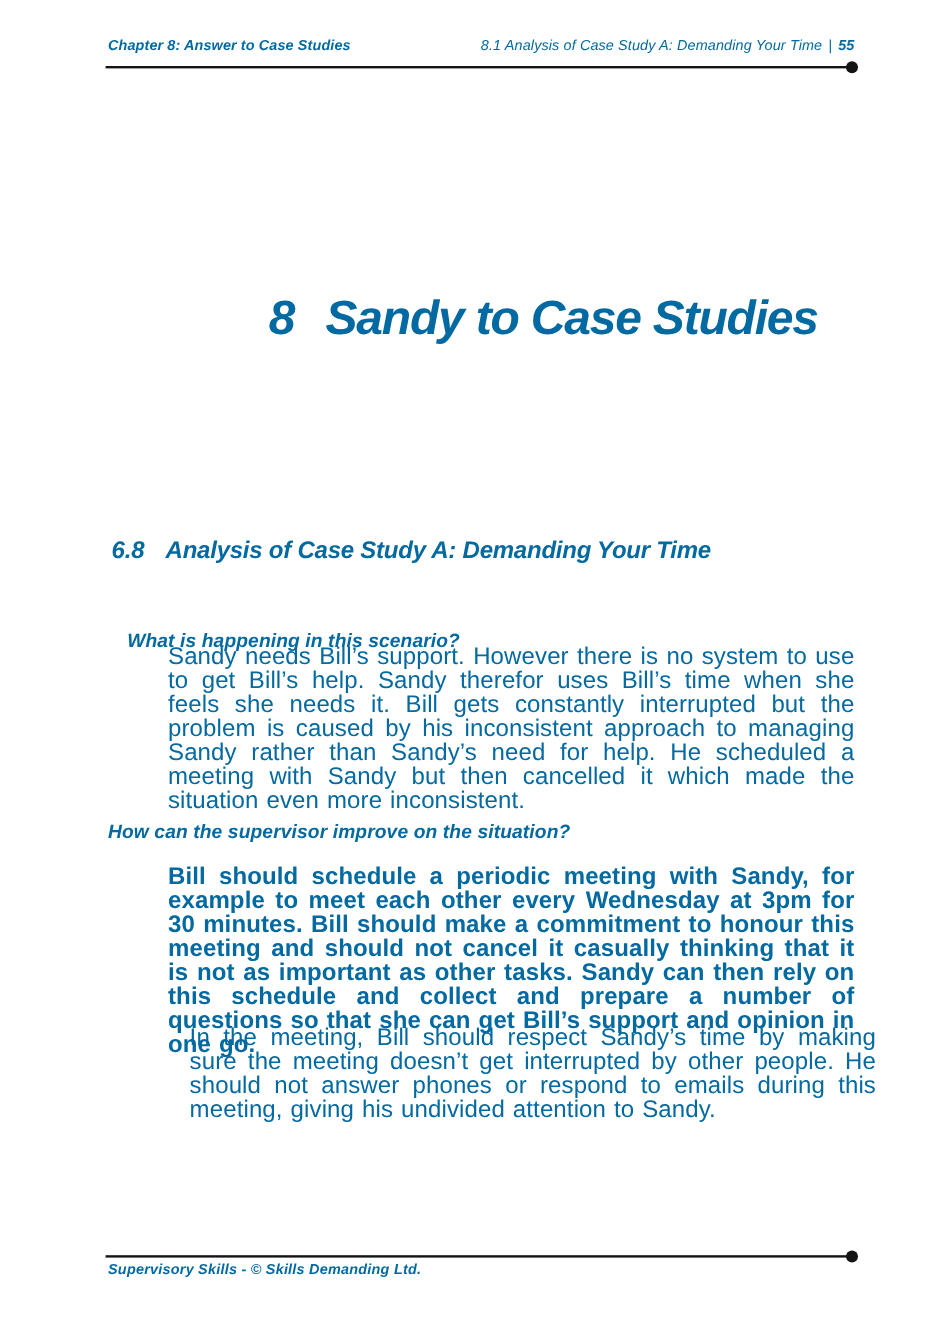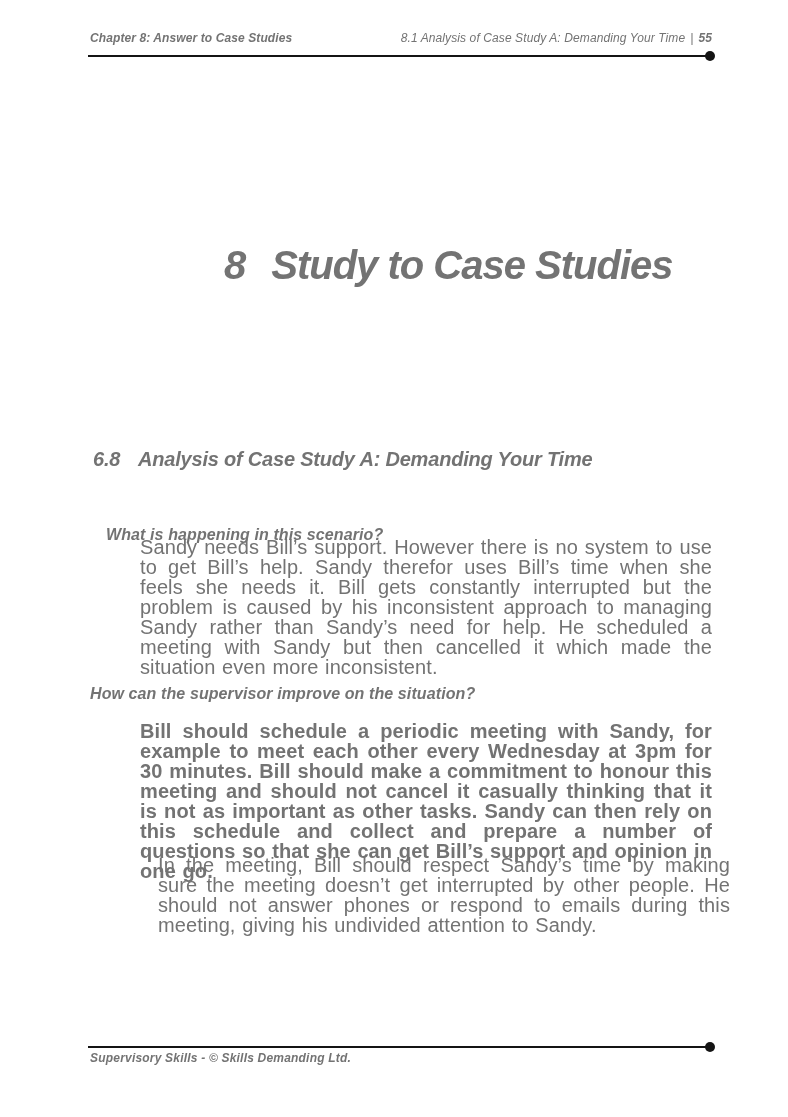--- a/index.html
+++ b/index.html
@@ -5,21 +5,21 @@
   html, body {
     margin: 0;
     padding: 0;
     background: #ffffff;
   }
   .page {
     position: relative;
     width: 788px;
     height: 1117px;
     background: #ffffff;
-    color: #737373;
+    color: #0369a1;
     font-family: "Liberation Sans", sans-serif;
     overflow: hidden;
   }
 
   
   .header-row {
     position: absolute;
     top: 30px;
     left: 90px;
     width: 622px;
@@ -146,21 +146,21 @@
     <span class="header-left">Chapter 8: Answer to Case Studies</span>
     <span class="header-right">
       <span>8.1 Analysis of Case Study A: Demanding Your Time</span><span class="sep">|</span><span class="pagenum">55</span>
     </span>
   </div>
   <div class="rule rule-header">
     <span class="dot"></span>
   </div>
 
   <h1 class="chapter-title" style="margin:0;">
-    <span class="chapter-num">8</span><span>Study to Case Studies</span>
+    <span class="chapter-num">8</span><span>Sandy to Case Studies</span>
   </h1>
 
   <h2 class="section-heading" style="margin:0;">
     <span class="section-num">6.8</span><span>Analysis of Case Study A: Demanding Your Time</span>
   </h2>
 
   <h3 class="question q1" style="margin:16px;">What is happening in this scenario?</h3>
   <p class="para p1" style="margin:0;">Sandy needs Bill’s support. However there is no system to use to get Bill’s help. Sandy therefor uses Bill’s time when she feels she needs it. Bill gets constantly interrupted but the problem is caused by his inconsistent approach to managing Sandy rather than Sandy’s need for help. He scheduled a meeting with Sandy but then cancelled it which made the situation even more inconsistent.</p>
 
   <h3 class="question q2" style="margin:0;">How can the supervisor improve on the situation?</h3>

